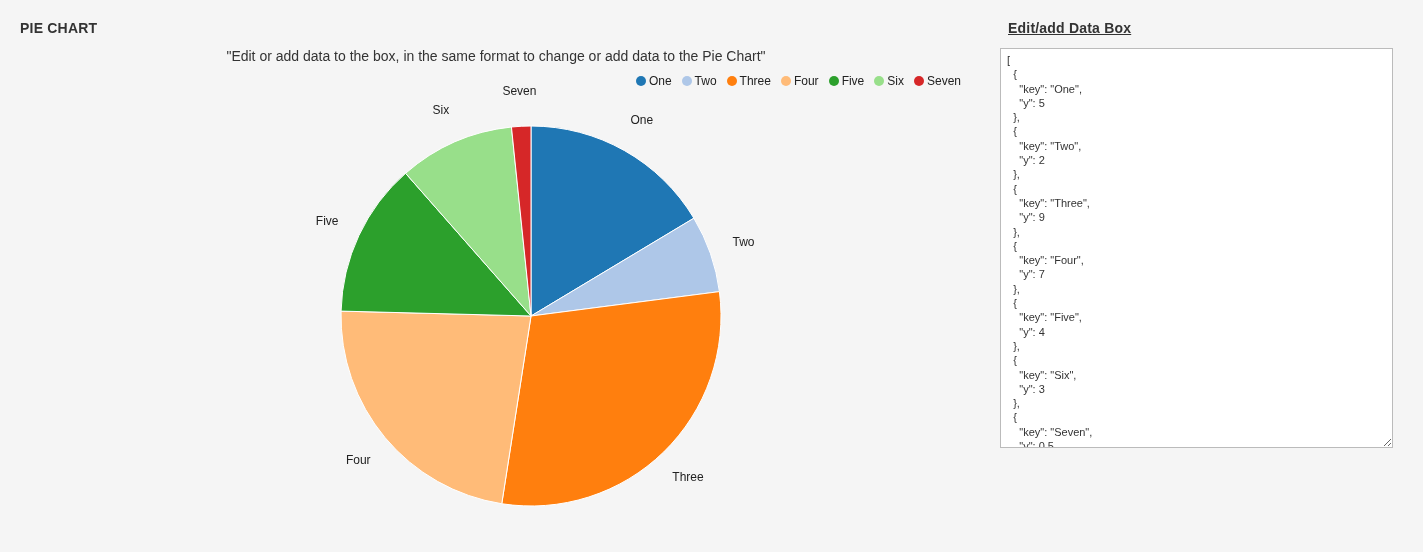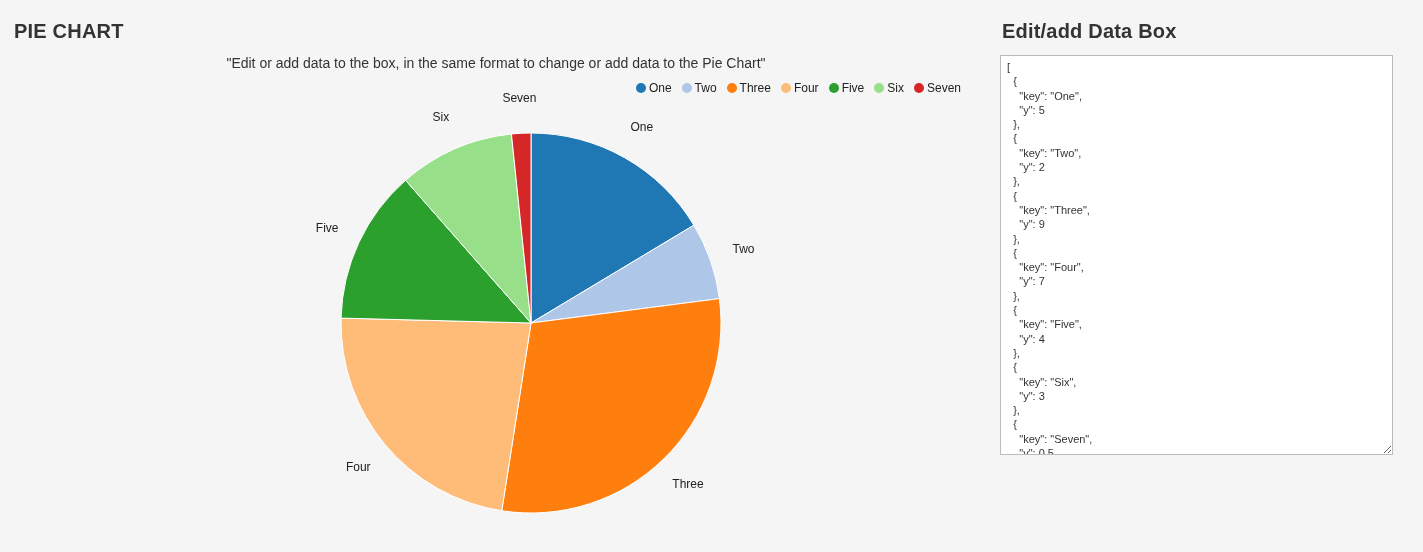--- a/index.html
+++ b/index.html
@@ -18,24 +18,25 @@
   .left {
     flex: 0 0 990px;
     padding: 20px 10px 0 12px;
     box-sizing: border-box;
     position: relative;
   }
   .right {
     flex: 1;
     padding: 20px 30px 0 10px;
     box-sizing: border-box;
+    text-decoration: underline;
   }
   h2.section-title {
-    margin: 0 0 12px 2px;
-    font-size: 20px;
+    margin: 0 0 12px 8px;
+    font-size: 14px;
     font-weight: 700;
     letter-spacing: 0.2px;
   }
   .subtitle {
     font-size: 14px;
     color: #333;
     margin: 0 0 6px 0;
     text-align: center;
   }
   .chart-wrap {

